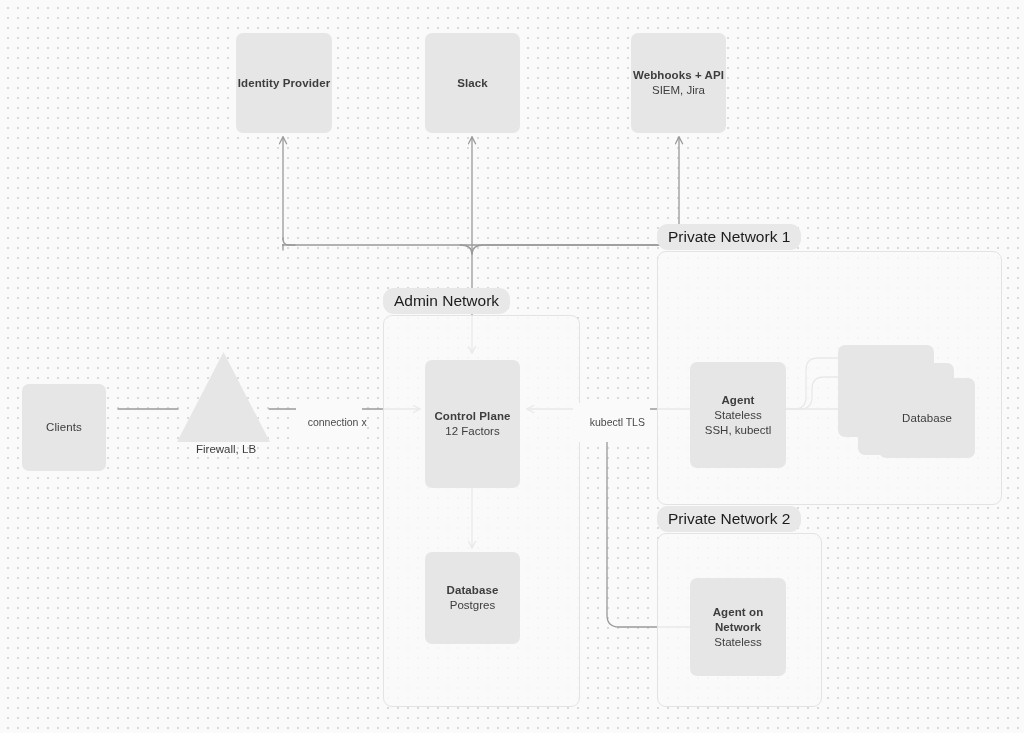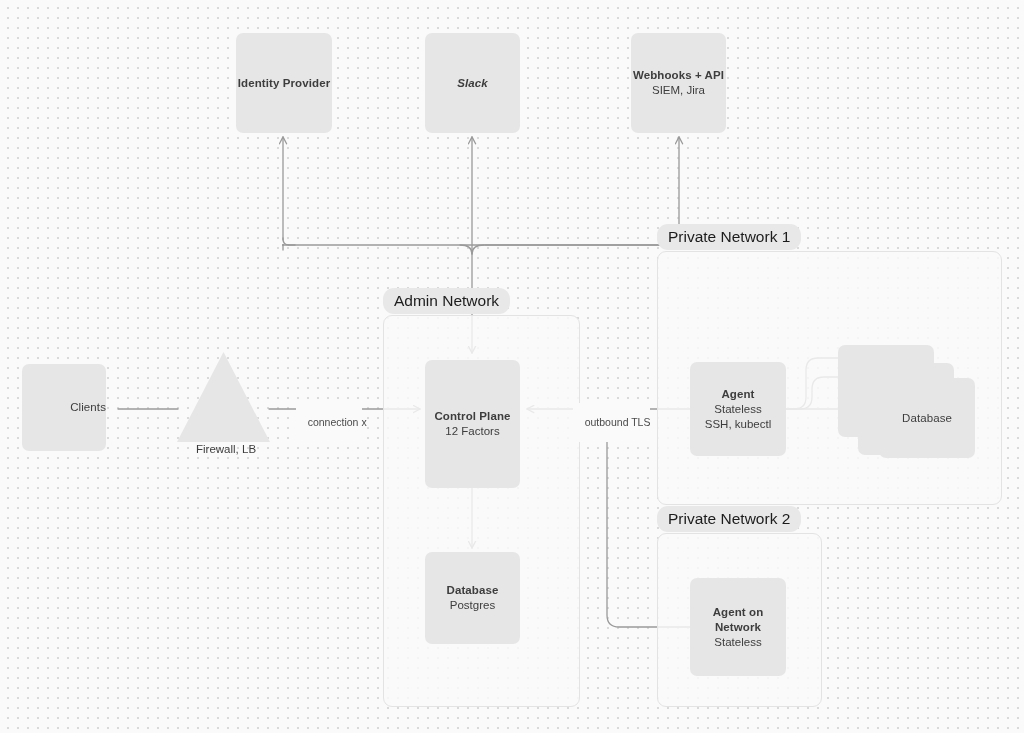--- a/index.html
+++ b/index.html
@@ -142,30 +142,30 @@
     <span>Private Network 1</span>
   </div>
   <div class="group-label" style="left:657px; top:506px;">
     <span>Private Network 2</span>
   </div>
 
   <div class="node" style="left:236px; top:33px; width:96px; height:100px;">
     <div class="t1">Identity Provider</div>
   </div>
 
-  <div class="node" style="left:425px; top:33px; width:95px; height:100px;font-style:italic;">
+  <div class="node" style="left:425px; top:33px; width:95px; height:100px;">
     <div class="t1">Slack</div>
   </div>
 
   <div class="node" style="left:631px; top:33px; width:95px; height:100px;">
     <div class="t1">Webhooks + API</div>
     <div class="t2">SIEM, Jira</div>
   </div>
 
-  <div class="node plain" style="left:22px; top:364px; width:84px; height:87px;align-items:flex-end;">
+  <div class="node plain" style="left:22px; top:384px; width:84px; height:87px;">
     <div class="t1">Clients</div>
   </div>
 
   <div style="position:absolute; left:177px; top:352px; width:93px; height:90px;">
     <svg width="93" height="90" viewBox="0 0 93 90">
       <polygon points="46.5,0 93,90 0,90" fill="#e6e6e6"></polygon>
     </svg>
   </div>
   <div class="tri-label" style="left:196px; top:443px;">
     <span>Firewall, LB</span>
@@ -174,21 +174,21 @@
   <div class="node" style="left:425px; top:360px; width:95px; height:128px;">
     <div class="t1">Control Plane</div>
     <div class="t2">12 Factors</div>
   </div>
 
   <div class="node" style="left:425px; top:552px; width:95px; height:92px;">
     <div class="t1">Database</div>
     <div class="t2">Postgres</div>
   </div>
 
-  <div class="node" style="left:690px; top:362px; width:96px; height:94px;">
+  <div class="node" style="left:690px; top:362px; width:96px; height:106px;">
     <div class="t1">Agent</div>
     <div class="t2">Stateless</div>
     <div class="t2">SSH, kubectl</div>
   </div>
 
   <div style="position:absolute; left:838px; top:345px; width:96px; height:92px;
               background:#e6e6e6; border-radius:7px;"></div>
   <div style="position:absolute; left:858px; top:363px; width:96px; height:92px;
               background:#e6e6e6; border-radius:7px;"></div>
   <div class="node plain" style="left:879px; top:378px; width:96px; height:80px;">
@@ -199,16 +199,16 @@
     <div class="t1">Agent on Network</div>
     <div class="t2">Stateless</div>
   </div>
 
 
   <div class="edge-label" style="left:296px; top:403px; width:66px; background:#fafafa;">
     <span>connection x</span>
   </div>
 
   <div class="edge-label" style="left:573px; top:403px; width:77px; background:#fafafa;">
-    <span>outbound TLS</span>
+    <span>kubectl TLS</span>
   </div>
 
 </div>
 
 </body></html>

